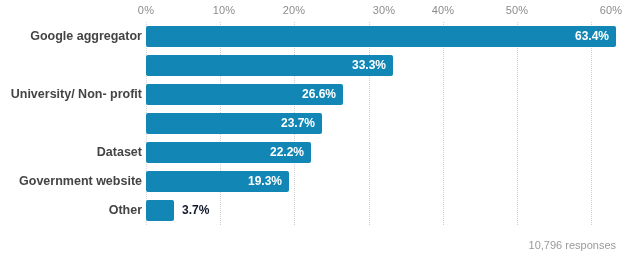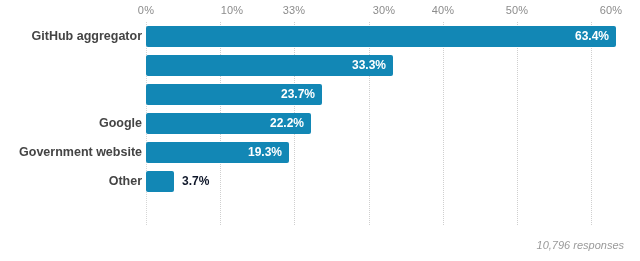--- a/index.html
+++ b/index.html
@@ -111,83 +111,90 @@
     position: absolute;
     left: 100%;
     right: auto;
     margin-left: 8px;
     color: #0f172a;
   }
 
   
   .footnote {
     position: absolute;
-    right: 16px;
+    right: 24px;
     bottom: 10px;
     font-size: 11px;
     color: #9a9a9a;
     white-space: nowrap;
-    font-style: italic;
   }
 </style>
 </head>
 <body>
 
 <div id="chart-root">
 
   <div class="axis-labels">
     <span class="tick-label" style="left:146px">0%</span>
-    <span class="tick-label" style="left:232px">10%</span>
-    <span class="tick-label" style="left:294px">33%</span>
+    <span class="tick-label" style="left:224px">10%</span>
+    <span class="tick-label" style="left:294px">20%</span>
     <span class="tick-label" style="left:384px">30%</span>
     <span class="tick-label" style="left:443px">40%</span>
     <span class="tick-label" style="left:517px">50%</span>
     <span class="tick-label" style="left:611px">60%</span>
   </div>
 
   <div class="plot-area">
     <div class="gridline zero" style="left:0px"></div>
     <div class="gridline" style="left:74px"></div>
     <div class="gridline" style="left:148px"></div>
     <div class="gridline" style="left:223px"></div>
     <div class="gridline" style="left:297px"></div>
     <div class="gridline" style="left:371px"></div>
     <div class="gridline" style="left:445px"></div>
   </div>
 
   <div class="rows">
 
     <div class="row">
-      <div class="cat-label">GitHub aggregator</div>
+      <div class="cat-label">Google aggregator</div>
       <div class="bar-wrap" style="width:470px">
         <div class="bar" style="width:470px">
           <span class="bar-value">63.4%</span>
         </div>
       </div>
     </div>
 
     <div class="row">
       <div class="bar-wrap" style="width:247px">
         <div class="bar" style="width:247px">
           <span class="bar-value">33.3%</span>
         </div>
       </div>
     </div>
 
+    <div class="row">
+      <div class="cat-label">University/ Non- profit</div>
+      <div class="bar-wrap" style="width:197px">
+        <div class="bar" style="width:197px">
+          <span class="bar-value">26.6%</span>
+        </div>
+      </div>
+    </div>
 
     <div class="row">
       <div class="bar-wrap" style="width:176px">
         <div class="bar" style="width:176px">
           <span class="bar-value">23.7%</span>
         </div>
       </div>
     </div>
 
     <div class="row">
-      <div class="cat-label">Google</div>
+      <div class="cat-label">Dataset</div>
       <div class="bar-wrap" style="width:165px">
         <div class="bar" style="width:165px">
           <span class="bar-value">22.2%</span>
         </div>
       </div>
     </div>
 
     <div class="row">
       <div class="cat-label">Government website</div>
       <div class="bar-wrap" style="width:143px">

